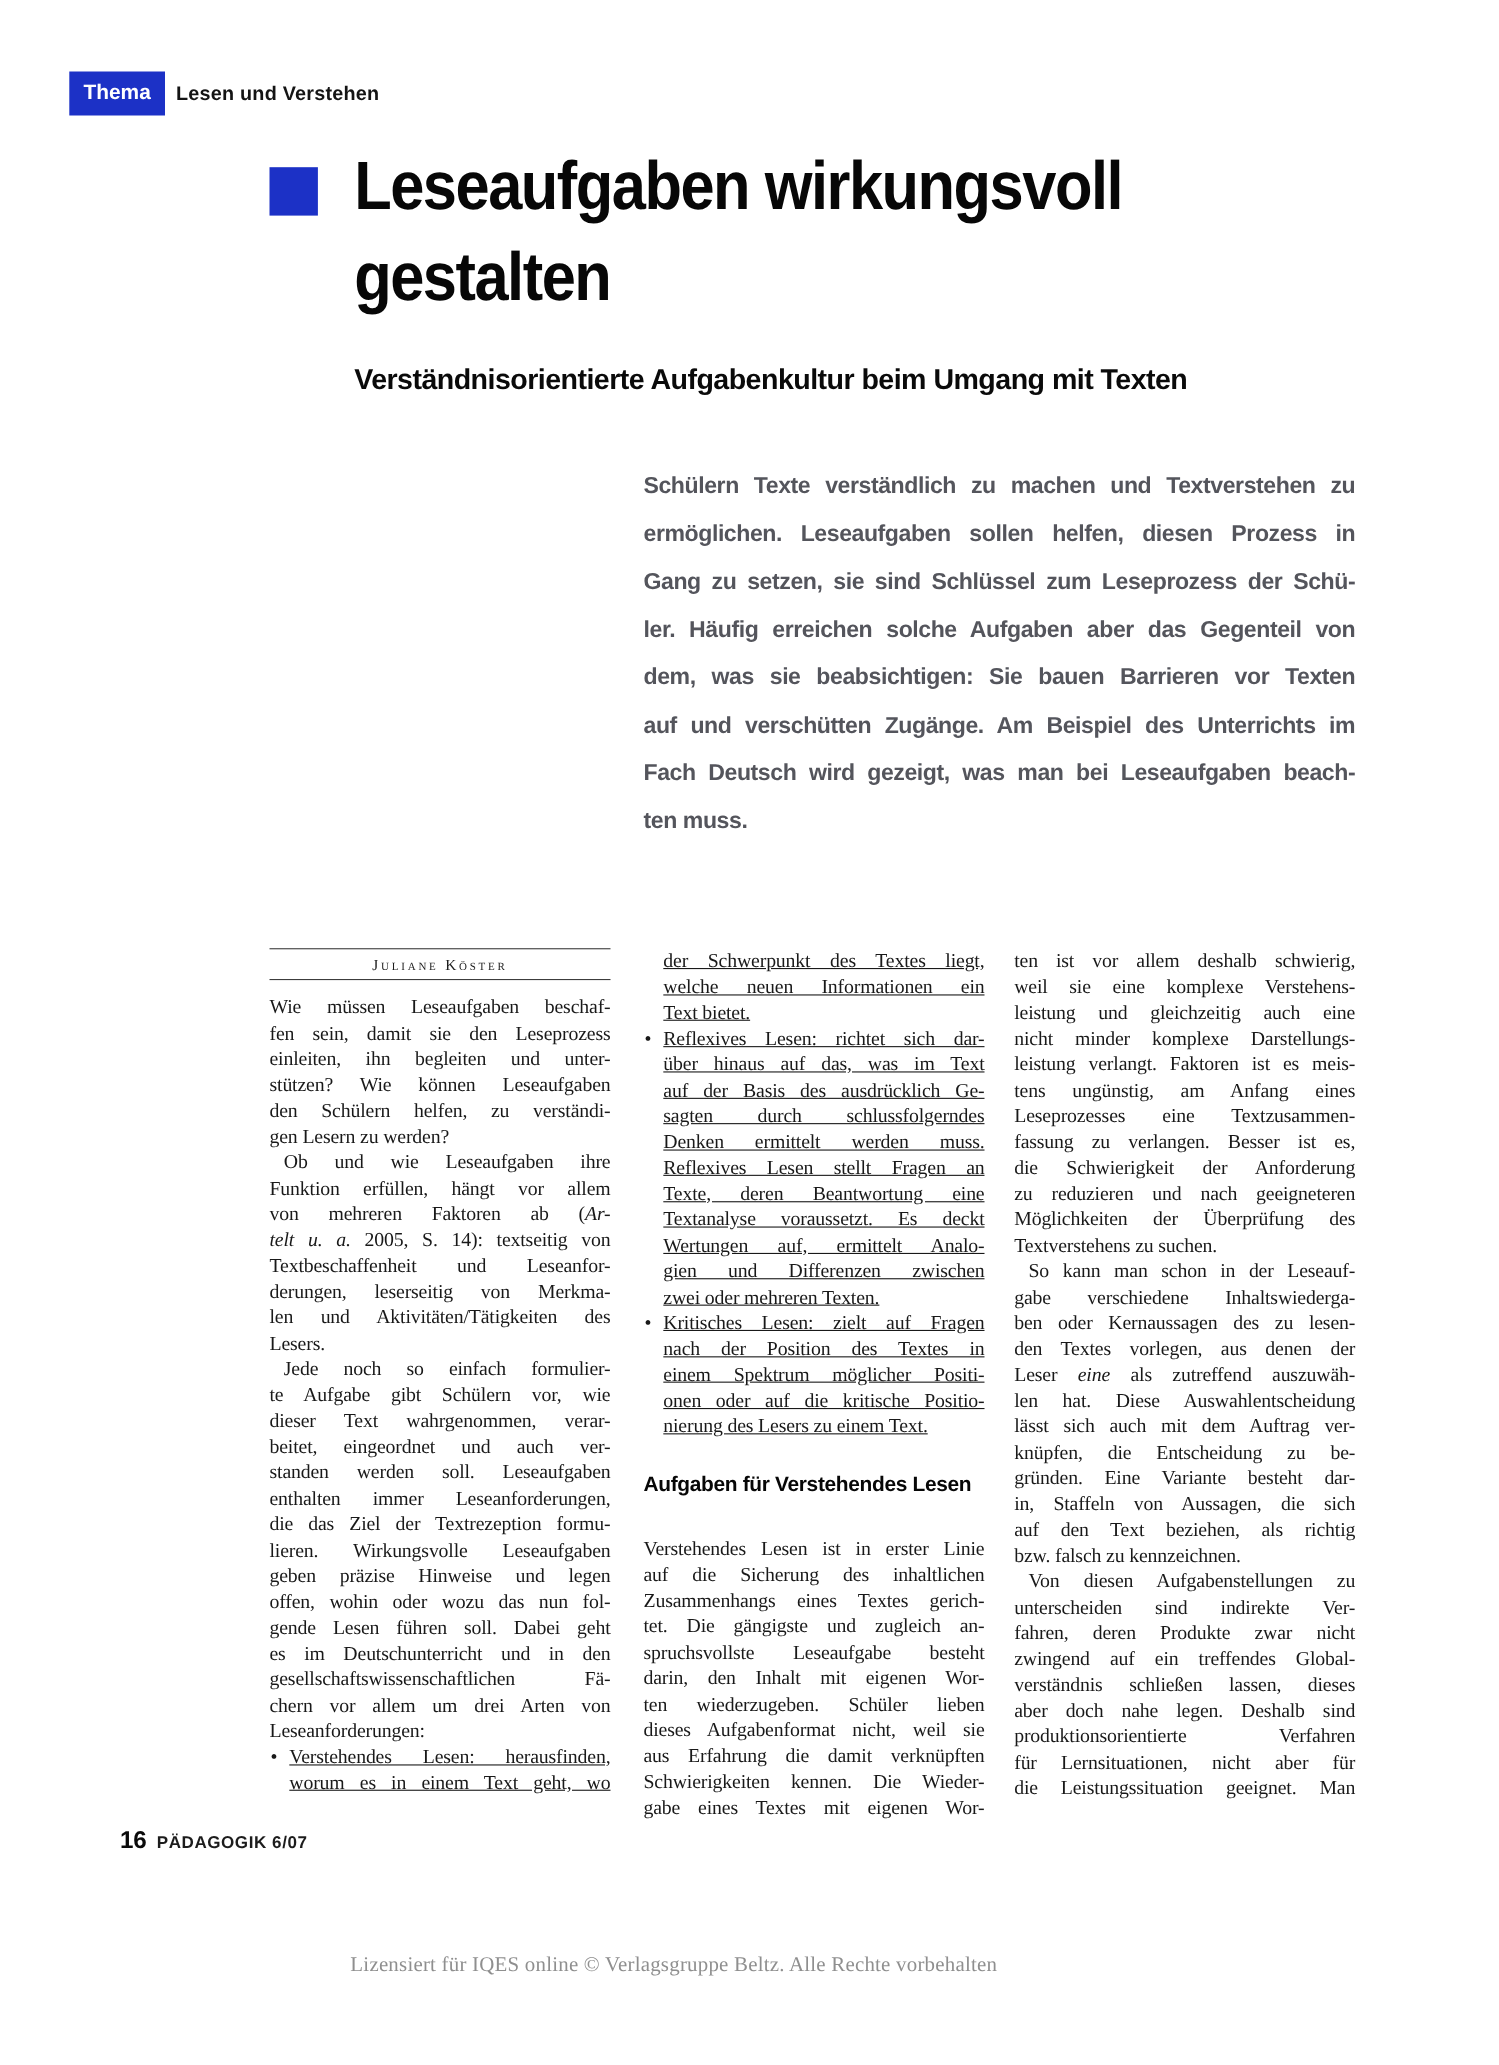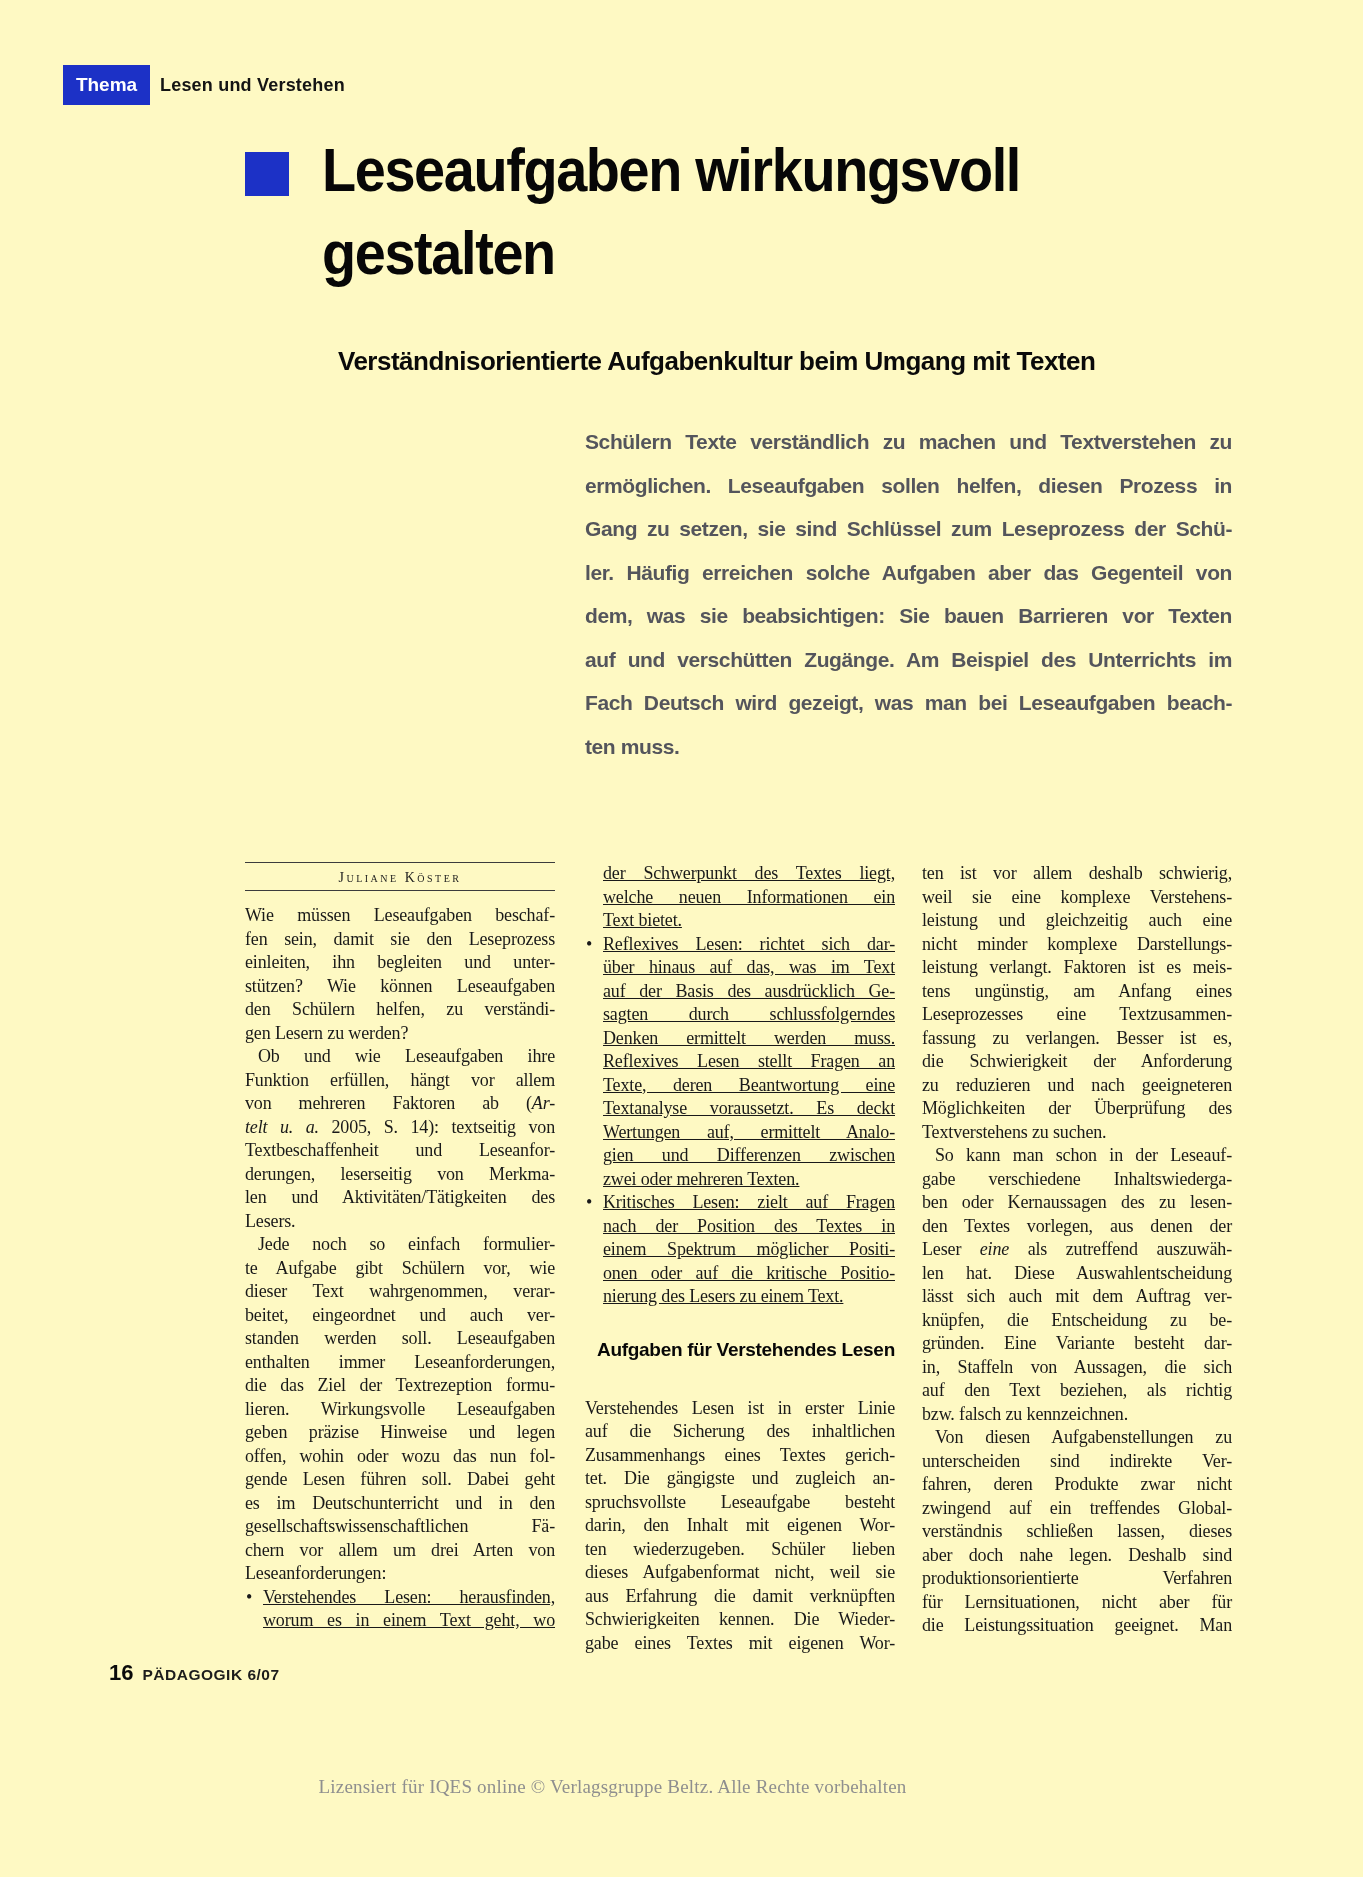--- a/index.html
+++ b/index.html
@@ -1,48 +1,48 @@
 <!DOCTYPE html>
 <html style="--accent: #1c31c6; --lead_text: #54555c; --body_text: #191919; --rule: #3c3c3c; --muted: #8f8f8f;"><head>
 <meta charset="utf-8">
 <style>
   html,body{margin:0;padding:0;background:#e8e8e8;}
-  .page{position:relative;width:1363px;height:1877px;background:#fef9c3;overflow:hidden;
+  .page{position:relative;width:1363px;height:1877px;background:#ffffff;overflow:hidden;
         font-family:"Liberation Serif",serif;}
   
   .thema-box{position:absolute;left:63px;top:65px;width:87px;height:40px;background:var(--accent);
              display:flex;align-items:center;justify-content:center;}
   .thema-box span{color:#fff;font:bold 19px "Liberation Sans",sans-serif;}
   .thema-topic{position:absolute;left:160px;top:65px;height:40px;line-height:40px;
                font:bold 18px/40px "Liberation Sans",sans-serif;color:#141414;letter-spacing:.2px;}
   
   .title-square{position:absolute;left:245px;top:152px;width:44px;height:44px;background:var(--accent);}
   .title{position:absolute;left:322px;top:128px;margin:0;font:bold 62px/83px "Liberation Sans",sans-serif;
          letter-spacing:-1.5px;color:#070707;transform:scaleX(.9);transform-origin:left top;white-space:nowrap;}
-  .subtitle{position:absolute;left:322px;top:330px;margin:16px;font:bold 26px "Liberation Sans",sans-serif;
+  .subtitle{position:absolute;left:322px;top:330px;margin:0;font:bold 26px "Liberation Sans",sans-serif;
             letter-spacing:-.5px;color:#0a0a0a;white-space:nowrap;text-align:center;}
   
   .lead{position:absolute;left:585px;top:420px;width:647px;
         font:bold 21px/43.5px "Liberation Sans",sans-serif;letter-spacing:-.4px;color:var(--lead_text);}
   
   .col{position:absolute;top:862px;width:310px;font:18px/23.5px "Liberation Serif",serif;
        letter-spacing:-.15px;color:var(--body_text);}
   .col1{left:245px;} .col2{left:585px;} .col3{left:922px;}
   .byline{border-top:1px solid var(--rule);border-bottom:1px solid var(--rule);height:27px;
           line-height:27px;text-align:center;margin-bottom:13px;}
   .byline span{font-variant:small-caps;letter-spacing:2.5px;font-size:14px;color:#1d1d1d;}
   .line{text-align:justify;text-align-last:left;min-height:23.5px;}
   .line.jl{text-align-last:justify;}
   .line.ind{text-indent:13px;}
   .block{position:relative;}
   .block.bullet,.block.hang{padding-left:18px;text-decoration:underline;}
   .marker{position:absolute;left:1px;top:0;}
   .it{font-style:italic;}
   .col-heading{font:bold 19px/26px "Liberation Sans",sans-serif;letter-spacing:-.3px;
-               margin:28px 0 34px 12px;white-space:nowrap;text-align:left;color:#070707;}
+               margin:28px 0 34px 0;white-space:nowrap;text-align:left;color:#070707;}
   
   .folio{position:absolute;left:109px;top:1660px;white-space:nowrap;}
   .pagenum{font:bold 22px "Liberation Sans",sans-serif;color:#0a0a0a;}
   .journal{font:bold 15.5px "Liberation Sans",sans-serif;letter-spacing:.5px;color:#1c1c1c;margin-left:5px;}
   .license{position:absolute;left:0;top:1776px;width:1225px;text-align:center;
            font:19px "Liberation Serif",serif;color:var(--muted);letter-spacing:.2px;}
 </style>
 </head>
 <body>
 

